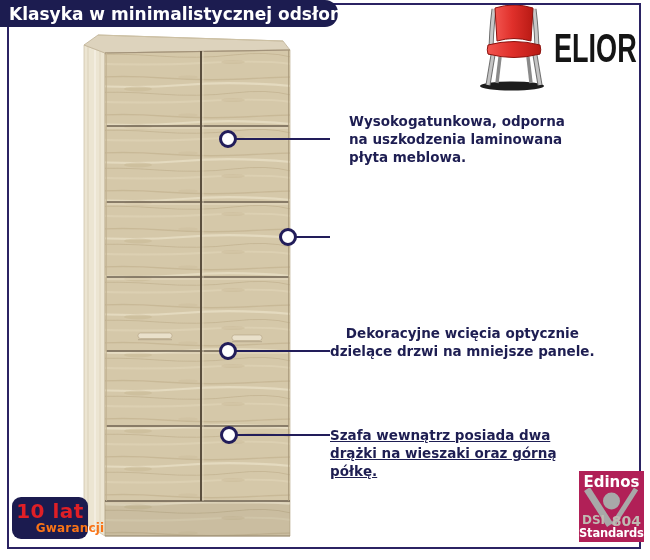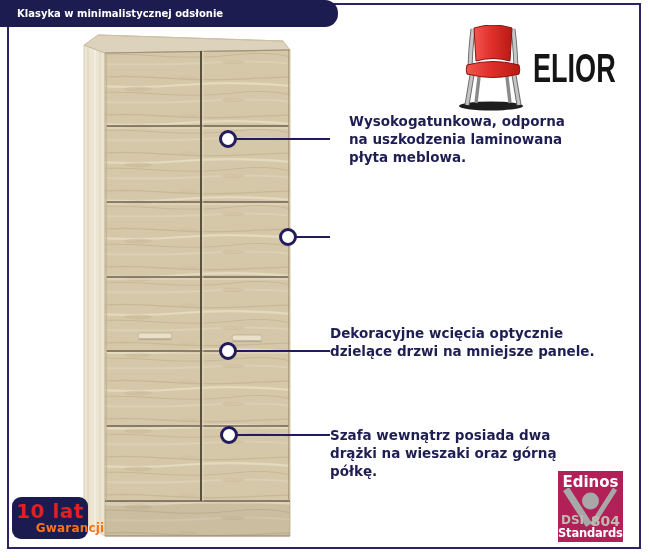--- a/index.html
+++ b/index.html
@@ -9,55 +9,55 @@
   
   .frame{position:absolute;background:#2b2363;z-index:0;}
   #frame-top{left:320px;top:3px;width:321px;height:2px;}
   #frame-right{left:639px;top:3px;width:2px;height:546px;}
   #frame-bottom{left:7px;top:547px;width:634px;height:2px;}
   #frame-left{left:7px;top:26px;width:2px;height:522px;}
 
   
   #banner{position:absolute;left:0;top:0;width:338px;height:27px;background:#1c1c50;
           border-radius:0 13px 13px 0;z-index:2;display:flex;align-items:center;}
-  #banner span{color:#ffffff;font-weight:bold;font-size:10px;padding-left:17px;white-space:nowrap;}
-
-  
-  #brand-logo{position:absolute;left:457px;top:5px;width:160px;height:88px;z-index:2;margin-top:20px;}
+  #banner span{color:#ffffff;font-weight:bold;font-size:17px;padding-left:9px;white-space:nowrap;}
+
+  
+  #brand-logo{position:absolute;left:478px;top:5px;width:160px;height:88px;z-index:2;}
   #chair-svg{position:absolute;left:0;top:0;}
   #brand-text{position:absolute;left:76px;top:25px;font-family:"Liberation Sans",sans-serif;
               font-weight:bold;font-size:41px;line-height:36px;color:#151515;
               transform:scaleX(0.66);transform-origin:left center;letter-spacing:0px;}
 
   
   #wardrobe{position:absolute;left:83px;top:33px;z-index:1;}
 
   
   .callout-dot{position:absolute;width:18px;height:18px;border:3.5px solid #221d5a;background:#fff;
                border-radius:50%;box-sizing:border-box;z-index:3;}
   .callout-line{position:absolute;height:2px;background:#221d5a;z-index:2;}
   #dot-1{left:219px;top:130px;} #line-1{left:234px;top:138px;width:96px;}
   #dot-2{left:279px;top:228px;} #line-2{left:294px;top:236px;width:36px;}
   #dot-3{left:219px;top:342px;} #line-3{left:234px;top:350px;width:96px;}
   #dot-4{left:220px;top:426px;} #line-4{left:235px;top:434px;width:95px;}
 
   
   .annotation{position:absolute;left:330px;color:#1e1e52;font-weight:bold;font-size:13.5px;
               line-height:18px;white-space:pre-line;z-index:2;}
-  #annotation-1{top:112px;margin-left:19px;} #annotation-2{top:211px;} #annotation-3{top:324px;} #annotation-4{top:426px;}
+  #annotation-1{top:112px;margin-left:19px;} #annotation-2{top:211px;} #annotation-3{top:324px;text-align:center;} #annotation-4{top:426px;text-decoration:underline;}
 
   
   #warranty-badge{position:absolute;left:12px;top:497px;width:76px;height:42px;background:#1b1b4f;
                   border-radius:9px;z-index:4;display:flex;flex-direction:column;align-items:center;
                   justify-content:center;}
   #warranty-line1{color:#e01f26;font-weight:bold;font-size:20px;line-height:20px;letter-spacing:0.5px;}
   #warranty-line2{color:#f97316;font-weight:bold;font-size:12px;line-height:15px;letter-spacing:0.2px;padding-left:40px;}
 
   
-  #standards-badge{position:absolute;left:558px;top:471px;width:65px;height:71px;background:#b12057;z-index:4;}
+  #standards-badge{position:absolute;left:579px;top:471px;width:65px;height:71px;background:#b12057;z-index:4;}
   #standards-brand{position:absolute;top:2px;left:0;width:65px;text-align:center;color:#fff;
                    font-weight:bold;font-size:15px;}
   #standards-v{position:absolute;left:0;top:17px;}
   #standards-left{position:absolute;left:3px;top:42px;color:#c0bab2;font-weight:bold;font-size:12px;}
   #standards-right{position:absolute;right:3px;top:42px;color:#c0bab2;font-weight:bold;font-size:14px;}
   #standards-bottom{position:absolute;bottom:2px;left:0;width:65px;color:#fff;
                     font-weight:bold;font-size:11.5px;letter-spacing:-0.2px;}
 </style>
 </head>
 <body>

